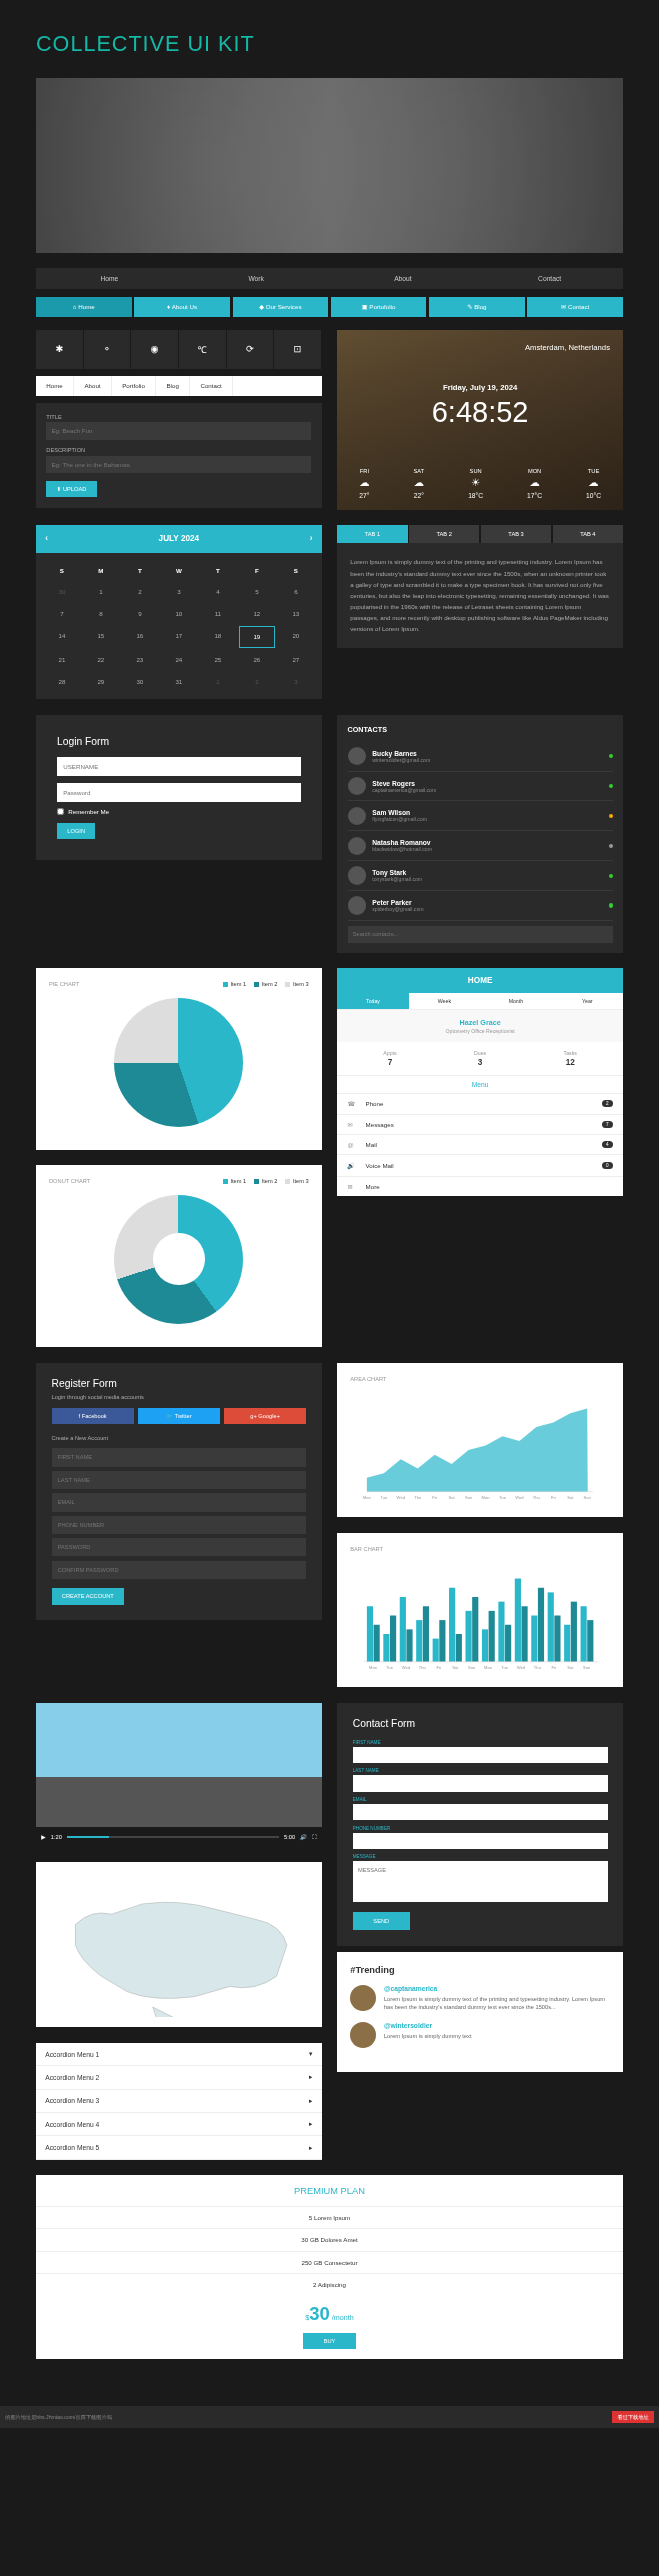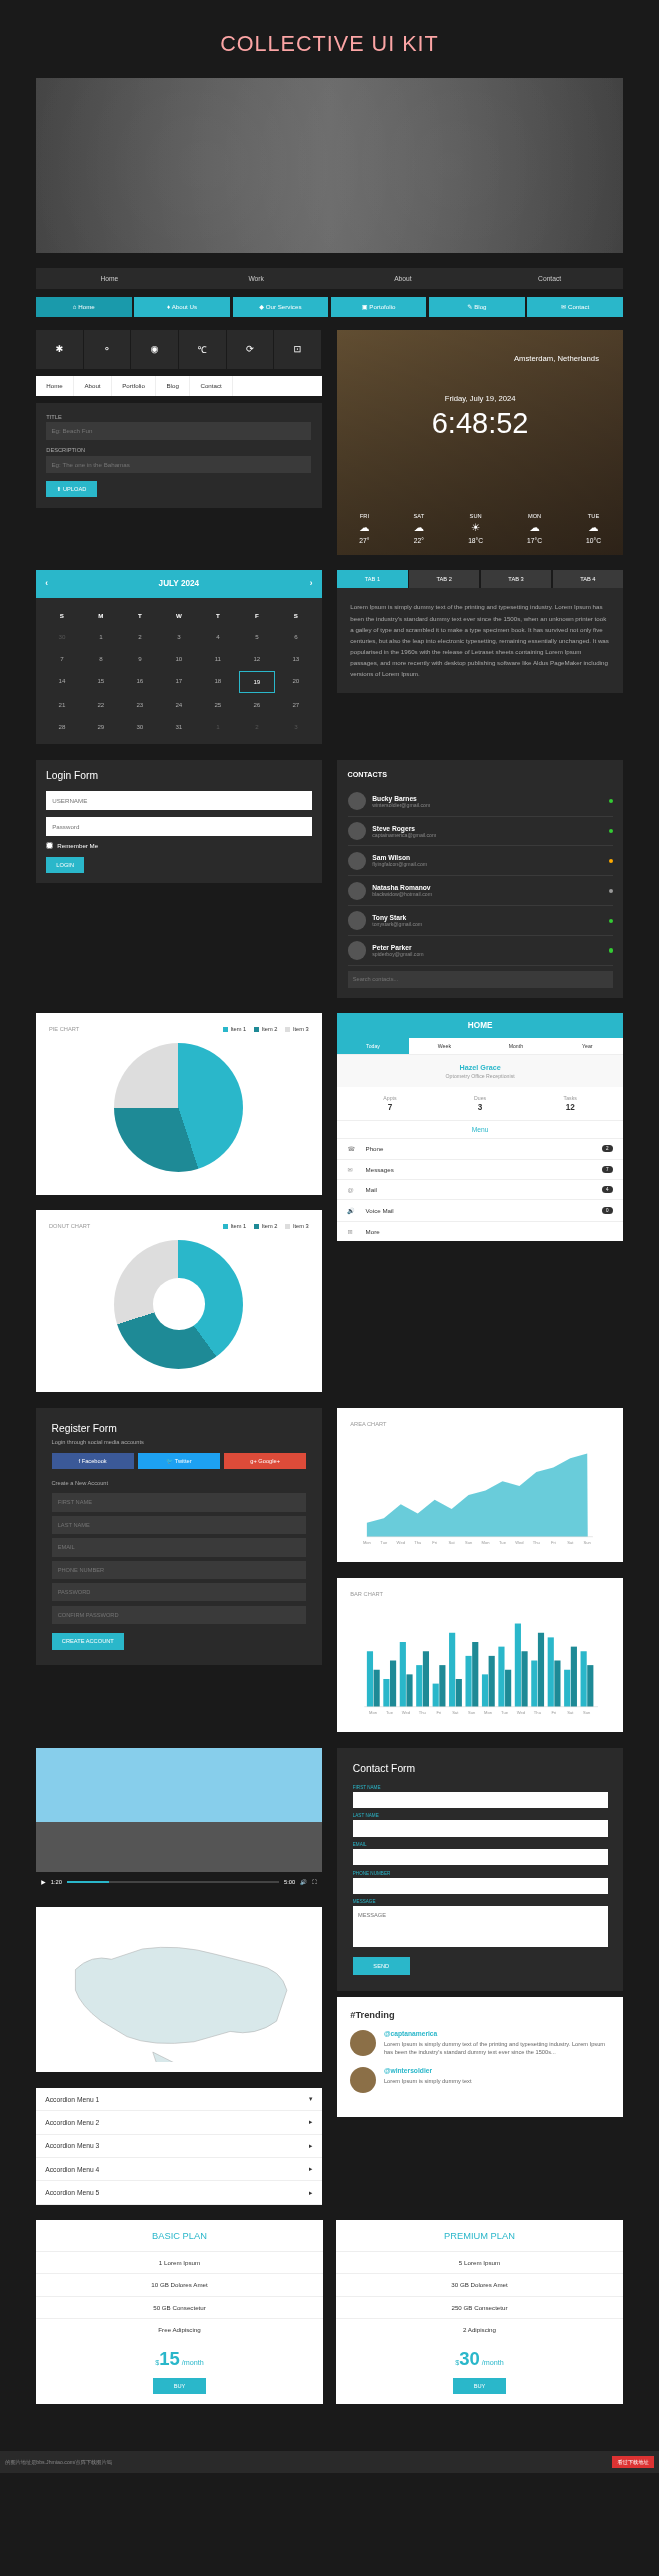--- a/index.html
+++ b/index.html
@@ -1,54 +1,54 @@
 <!DOCTYPE html>
 <html style="font-size:8.2px"><head>
 <meta charset="utf-8">
 <style>
 *{box-sizing:border-box;margin:0;padding:0;font-family:Arial,sans-serif}
 body{background:#1a1a1a;color:#fff;width:659px;margin:0 auto}
 .container{padding:31px 36px}
-.title{color:#fca5a5;font-size:21.6px;text-align:center;font-weight:300;letter-spacing:1px;margin-bottom:20.6px}
+.title{color:#14b8a6;font-size:21.6px;text-align:left;font-weight:300;letter-spacing:1px;margin-bottom:20.6px}
 .hero{height:175px;background:linear-gradient(90deg,#3a3a3a,#5a5a5a,#3a3a3a);margin-bottom:15.5px;position:relative;overflow:hidden}
 .hero::before{content:"";position:absolute;inset:0;background:radial-gradient(circle at 30% 50%,rgba(255,255,255,0.1),transparent),radial-gradient(circle at 70% 50%,rgba(255,255,255,0.08),transparent)}
 .nav1{background:#2a2a2a;display:flex;margin-bottom:7.7px}
 .nav1 a{flex:1;text-align:center;padding:7.2px;font-size:6.7px;color:#ccc;cursor:pointer}
 .nav2{display:flex;gap:2.6px;margin-bottom:13px}
 .nav2 a{flex:1;background:#2ab7ca;padding:6.2px;text-align:center;font-size:6.2px;color:#fff;cursor:pointer;display:flex;align-items:center;justify-content:center;gap:2.6px}
 .nav2 a.active{background:#1a9aab}
 .row{display:flex;gap:15.5px;margin-bottom:15.5px}
 .col{flex:1}
 .icon-row{display:flex;background:#2a2a2a}
 .icon-row div{flex:1;text-align:center;padding:13px;font-size:9.3px;border-right:0.5px solid #1a1a1a}
 .nav3{background:#fff;display:flex;margin-top:7.7px}
 .nav3 a{padding:6.2px 10.3px;font-size:6.2px;color:#333;cursor:pointer;border-right:0.5px solid #eee}
 .form-box{background:#2a2a2a;padding:10.3px;margin-top:7.7px}
 .form-box .label{font-size:5.7px;color:#aaa;margin-bottom:2.6px}
 .form-box input{width:100%;background:#3a3a3a;border:none;padding:5.2px;color:#fff;font-size:6.2px;margin-bottom:7.7px}
 .btn-teal{background:#2ab7ca;color:#fff;border:none;padding:5.2px 10.3px;font-size:5.7px;cursor:pointer;display:inline-flex;align-items:center;gap:2.6px}
-.weather{height:225px;background:linear-gradient(rgba(0,0,0,0.3),rgba(0,0,0,0.5)),linear-gradient(135deg,#8b6f47,#5a4530);padding:24px;position:relative}
+.weather{height:180px;background:linear-gradient(rgba(0,0,0,0.3),rgba(0,0,0,0.5)),linear-gradient(135deg,#8b6f47,#5a4530);padding:13px;position:relative}
 .weather .loc{text-align:right;font-size:7.7px}
-.weather .date{text-align:center;margin-top:31px;font-size:7.7px;font-weight:400}
+.weather .date{text-align:center;margin-top:31px;font-size:7.7px;font-weight:700}
 .weather .time{text-align:center;font-size:29px;font-weight:300;margin-top:4.1px}
 .weather .days{position:absolute;bottom:10.3px;left:0;right:0;display:flex;justify-content:space-around;text-align:center}
 .weather .day{font-size:5.7px}
 .weather .day .temp{font-size:6.7px;margin-top:4.1px}
 .calendar{background:#2a2a2a}
 .cal-head{background:#2ab7ca;padding:9.3px;text-align:center;font-weight:bold;display:flex;justify-content:space-between;align-items:center}
 .cal-grid{display:grid;grid-template-columns:repeat(7,1fr);padding:7.7px;gap:2.6px}
 .cal-grid div{text-align:center;padding:6.2px 2.6px;font-size:6.2px;color:#aaa}
 .cal-grid .hdr{color:#fff;font-weight:bold}
 .cal-grid .today{border:0.5px solid #2ab7ca;color:#fff}
 .cal-grid .dim{color:#555}
 .tabs{display:flex;gap:1.5px}
 .tabs div{flex:1;background:#3a3a3a;padding:6.2px;text-align:center;font-size:5.7px;cursor:pointer}
 .tabs div.active{background:#2ab7ca}
 .tab-content{background:#2a2a2a;padding:13px;font-size:6.2px;line-height:1.8;color:#aaa}
-.login-box{background:#2a2a2a;padding:10px}
+.login-box{background:#2a2a2a;padding:21px}
 .login-box h3{font-size:10.3px;font-weight:300;margin-bottom:10.3px}
 .login-box input[type=text],.login-box input[type=password]{width:100%;background:#fff;border:none;padding:6.2px;margin-bottom:6.2px;color:#333;font-size:6.2px}
 .checkbox-row{display:flex;align-items:center;gap:4.1px;font-size:6.2px;margin-bottom:7.7px}
 .checkbox-row input{width:7.2px;height:7.2px}
 .contacts{background:#2a2a2a;padding:10.3px}
 .contacts h4{font-size:7.2px;margin-bottom:7.7px}
 .contact-item{display:flex;gap:6.2px;align-items:center;padding:5.2px 0;border-bottom:0.5px solid #3a3a3a}
 .contact-item .avatar{width:18.5px;height:18.5px;border-radius:50%;background:#555}
 .contact-item .name{font-size:6.7px;font-weight:bold}
 .contact-item .email{font-size:5.2px;color:#888}
@@ -565,21 +565,20 @@
                 <div class="handle">@wintersoldier</div>
                 <div class="txt">Lorem Ipsum is simply dummy text</div>
               </div>
             </div>
           </div>
   </div>
 </div>
 </div>
 
 <div class="pricing" id="pricing">
-      <div class="price-card"><h4>BASIC PLAN</h4><div class="feat">1 Lorem Ipsum</div><div class="feat">10 GB Dolores Amet</div><div class="feat">50 GB Consectetur</div><div class="feat">Free Adipiscing</div><div class="price">$<b>15</b> /month</div><button class="btn-teal" style="padding:5.2px 20.6px">BUY</button></div>
       <div class="price-card"><h4>PREMIUM PLAN</h4><div class="feat">5 Lorem Ipsum</div><div class="feat">30 GB Dolores Amet</div><div class="feat">250 GB Consectetur</div><div class="feat">2 Adipiscing</div><div class="price">$<b>30</b> /month</div><button class="btn-teal" style="padding:5.2px 20.6px">BUY</button></div>
     </div>
 
 </div>
 <div class="footer-note">
   <span>的图片地址是bbs.Jhmiao.com/点阵下载图片吗</span>
   <span class="red-btn">看过下载地址</span>
 </div>
 
 

